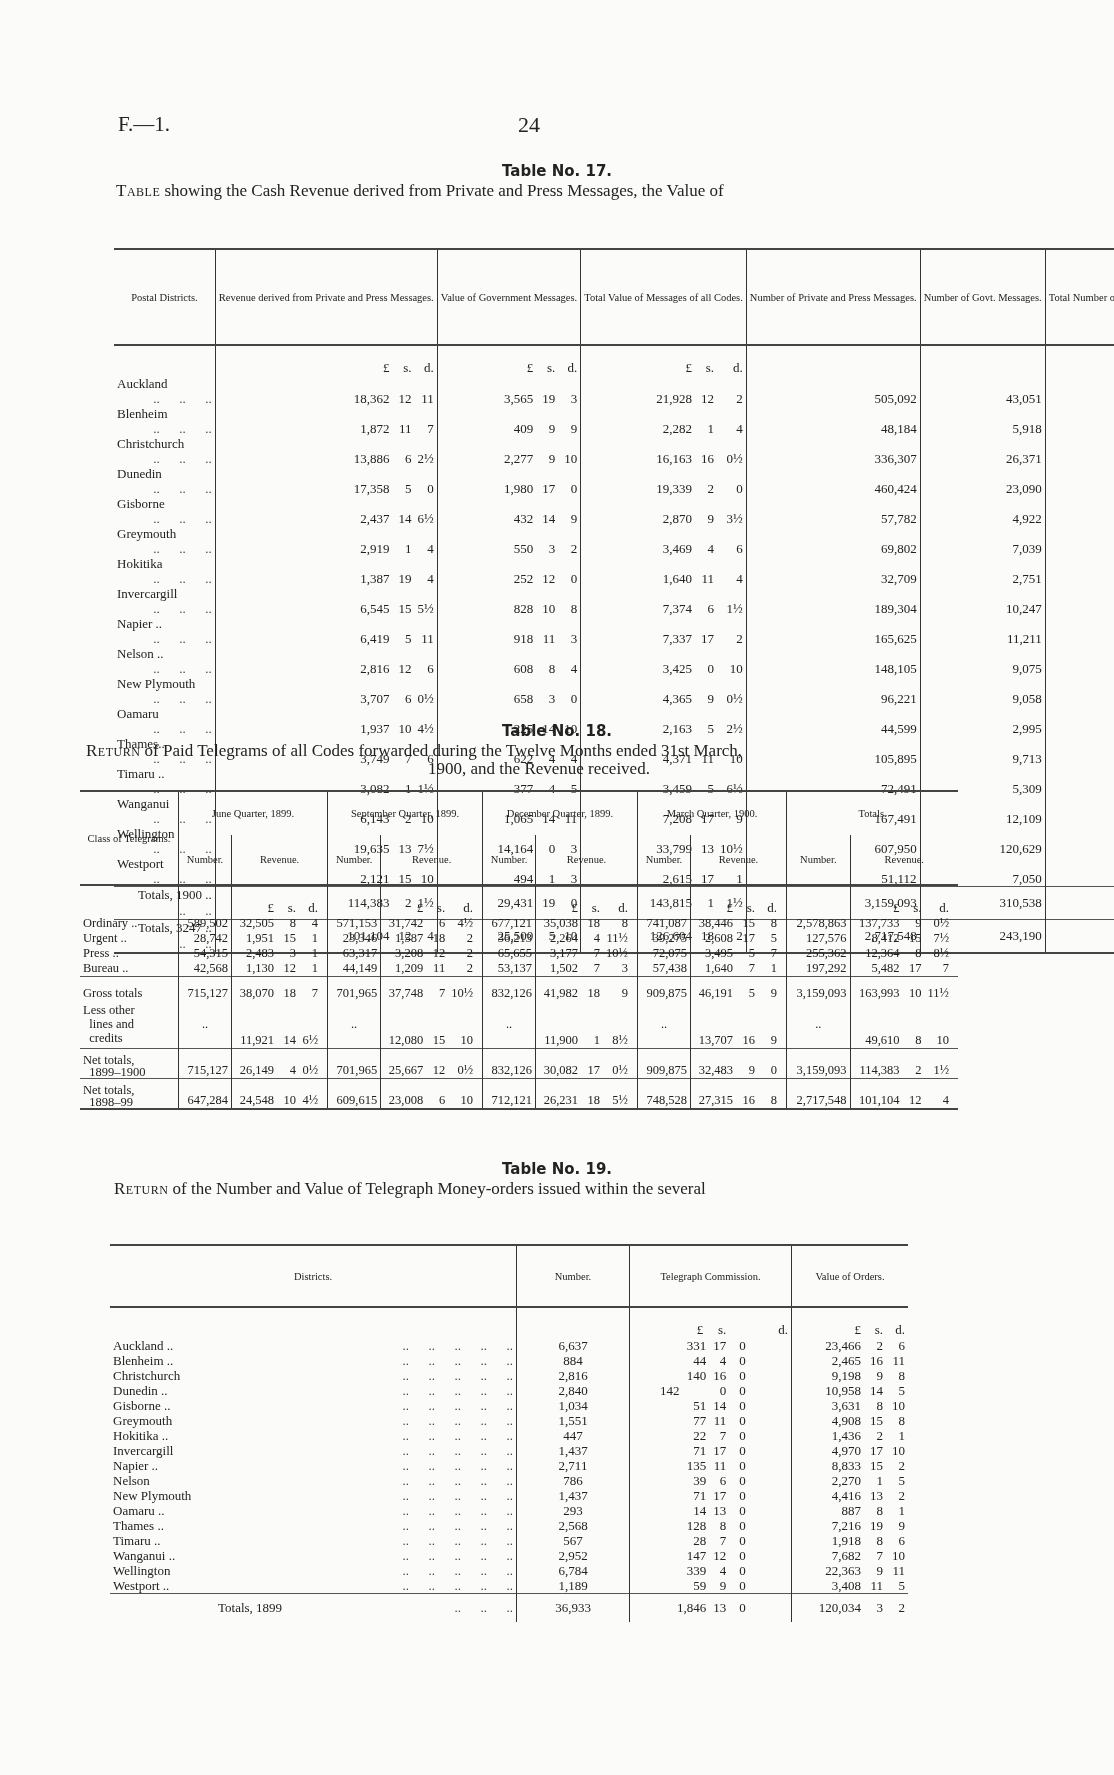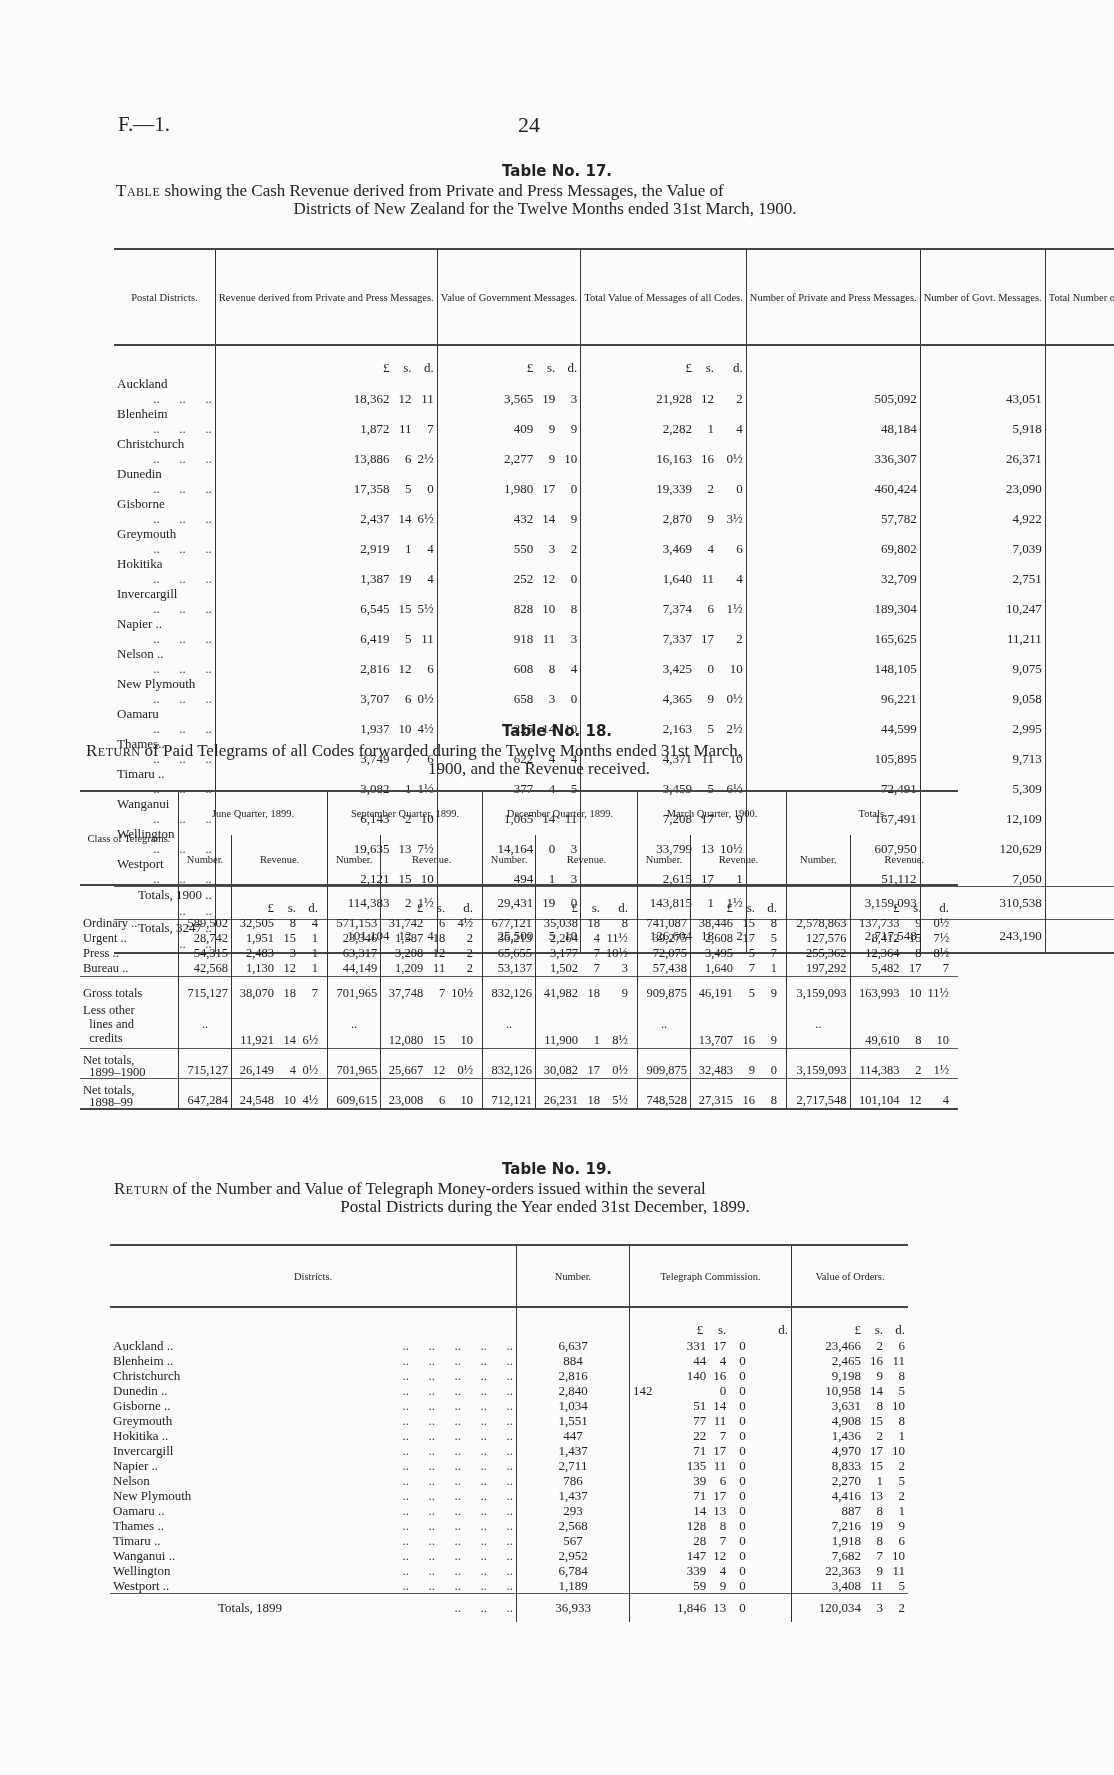--- a/index.html
+++ b/index.html
@@ -32,21 +32,20 @@
 <body>
 
 <div class="page-head">
   <span class="ref">F.—1.</span>
   <span class="num">24</span>
 </div>
 
 <div class="ttitle" style="top:162px;">Table No. 17.</div>
 <div class="tdesc" style="top:182px; left:116px; width:822px;">
   <span class="sc">Table</span><span> showing the Cash Revenue derived from Private and Press Messages, the Value of</span>
-  <span class="ind">Districts of New Zealand for the Twelve Months ended 31st March, 1900.</span>
 </div>
 
 <table id="t17" style="top:248px; left:114px; width:824px;">
   <thead>
     <tr class="top2 bot2" style="height:96px;">
       <th style="width:250px;">Postal Districts.</th>
       <th class="vl" colspan="3" style="width:96px;">Revenue derived from Private and Press Messages.</th>
       <th class="vl" colspan="3" style="width:96px;">Value of Government Messages.</th>
       <th class="vl" colspan="3" style="width:100px;">Total Value of Messages of all Codes.</th>
       <th class="vl" style="width:76px;">Number of Private and Press Messages.</th>
@@ -639,21 +638,20 @@
         <td class="sd">12</td>
         <td class="sd">4</td>
         <td style="width:2px;padding:0"></td>
       </tr>
     </tbody>
 </table>
 
 <div class="ttitle" style="top:1160px;">Table No. 19.</div>
 <div class="tdesc" style="top:1180px; left:114px; width:826px;">
   <span class="sc">Return</span><span> of the Number and Value of Telegraph Money-orders issued within the several</span>
-  <span class="ind">Postal Districts during the Year ended 31st December, 1899.</span>
 </div>
 
 <table id="t19" style="top:1244px; left:110px; width:798px;">
   <thead>
     <tr class="top2 bot2" style="height:62px;">
       <th style="width:400px;">Districts.</th>
       <th class="vl" style="width:106px;">Number.</th>
       <th class="vl" colspan="3" style="width:155px;">Telegraph Commission.</th>
       <th class="vl" colspan="3" style="width:135px;">Value of Orders.</th>
     </tr>
@@ -695,21 +693,21 @@
         <td class="vl" style="text-align:right;padding-right:0;width:70px;">140</td>
         <td class="sd">16</td>
         <td style="text-align:left;padding-left:10px;width:46px">0</td>
         <td class="vl pnd">9,198</td>
         <td class="sd">9</td>
         <td class="sd">8</td>
       </tr>
       <tr class="row">
         <td class="name"><span>Dunedin ..</span><span class="dots" style="float:right;">..&nbsp;&nbsp;&nbsp;&nbsp;&nbsp;&nbsp;..&nbsp;&nbsp;&nbsp;&nbsp;&nbsp;&nbsp;..&nbsp;&nbsp;&nbsp;&nbsp;&nbsp;&nbsp;..&nbsp;&nbsp;&nbsp;&nbsp;&nbsp;&nbsp;..</span></td>
         <td class="vl" style="text-align:center">2,840</td>
-        <td class="vl" style="text-align:left;padding-right:0;width:70px;">142</td>
+        <td class="vl" style="text-align:center;padding-right:0;width:70px;">142</td>
         <td class="sd">0</td>
         <td style="text-align:left;padding-left:10px;width:46px">0</td>
         <td class="vl pnd">10,958</td>
         <td class="sd">14</td>
         <td class="sd">5</td>
       </tr>
       <tr class="row">
         <td class="name"><span>Gisborne ..</span><span class="dots" style="float:right;">..&nbsp;&nbsp;&nbsp;&nbsp;&nbsp;&nbsp;..&nbsp;&nbsp;&nbsp;&nbsp;&nbsp;&nbsp;..&nbsp;&nbsp;&nbsp;&nbsp;&nbsp;&nbsp;..&nbsp;&nbsp;&nbsp;&nbsp;&nbsp;&nbsp;..</span></td>
         <td class="vl" style="text-align:center">1,034</td>
         <td class="vl" style="text-align:right;padding-right:0;width:70px;">51</td>

